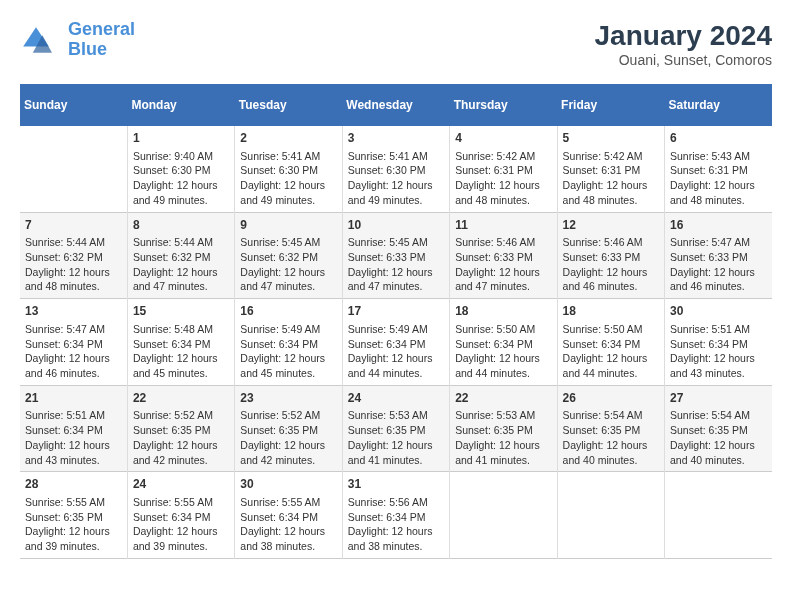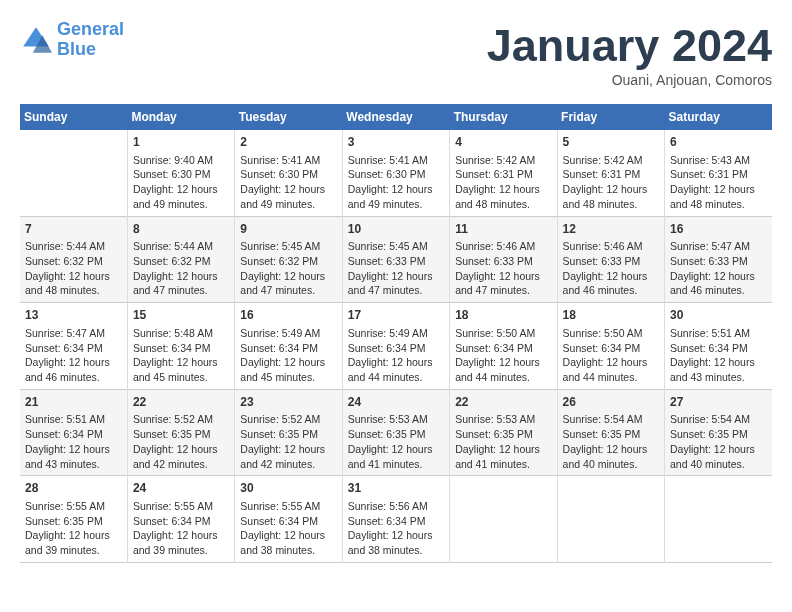--- a/index.html
+++ b/index.html
@@ -12,56 +12,56 @@
     }
     .header {
       display: flex;
       justify-content: space-between;
       align-items: flex-start;
       margin-bottom: 16px;
     }
     .logo {
       display: flex;
       align-items: center;
-      gap: 5px;
+      gap: 16px;
     }
     .logo-text {
       font-size: 18px;
       font-weight: bold;
       color: #2c3e50;
       line-height: 1.1;
     }
     .logo-text span {
       color: #4a90d9;
     }
     .logo-icon {
       width: 32px;
       height: 32px;
     }
     .title-block {
       text-align: right;
     }
     .month-title {
-      font-size: 45px;
+      font-size: 28px;
       font-weight: bold;
       color: #2c3e50;
     }
     .subtitle {
       font-size: 14px;
       color: #555;
     }
     table {
       width: 100%;
       border-collapse: collapse;
       font-size: 11px;
     }
     thead tr th {
       background: #3a6eb5;
       color: #fff;
-      padding: 6px 4px;
+      padding: 14px 4px;
       text-align: left;
       font-size: 12px;
       font-weight: bold;
     }
     tbody tr {
       border-bottom: 1px solid #ccc;
     }
     tbody tr:nth-child(odd) {
       background: #fff;
     }
@@ -98,21 +98,21 @@
       <polygon points="20,4 36,28 4,28" fill="#4a90d9"></polygon>
       <polygon points="28,14 40,36 16,36" fill="#2c5f9e" opacity="0.7"></polygon>
     </svg>
     <div class="logo-text">
       <div><span>General</span></div>
       <div><span>Blue</span></div>
     </div>
   </div>
   <div class="title-block">
     <div class="month-title">January 2024</div>
-    <div class="subtitle">Ouani, Anjouan, Comoros</div>
+    <div class="subtitle">Ouani, Sunset, Comoros</div>
   </div>
 </div>
 
 <table>
   <thead>
     <tr>
     <th>Sunday</th>
         <th>Monday</th>
         <th>Tuesday</th>
         <th>Wednesday</th>

